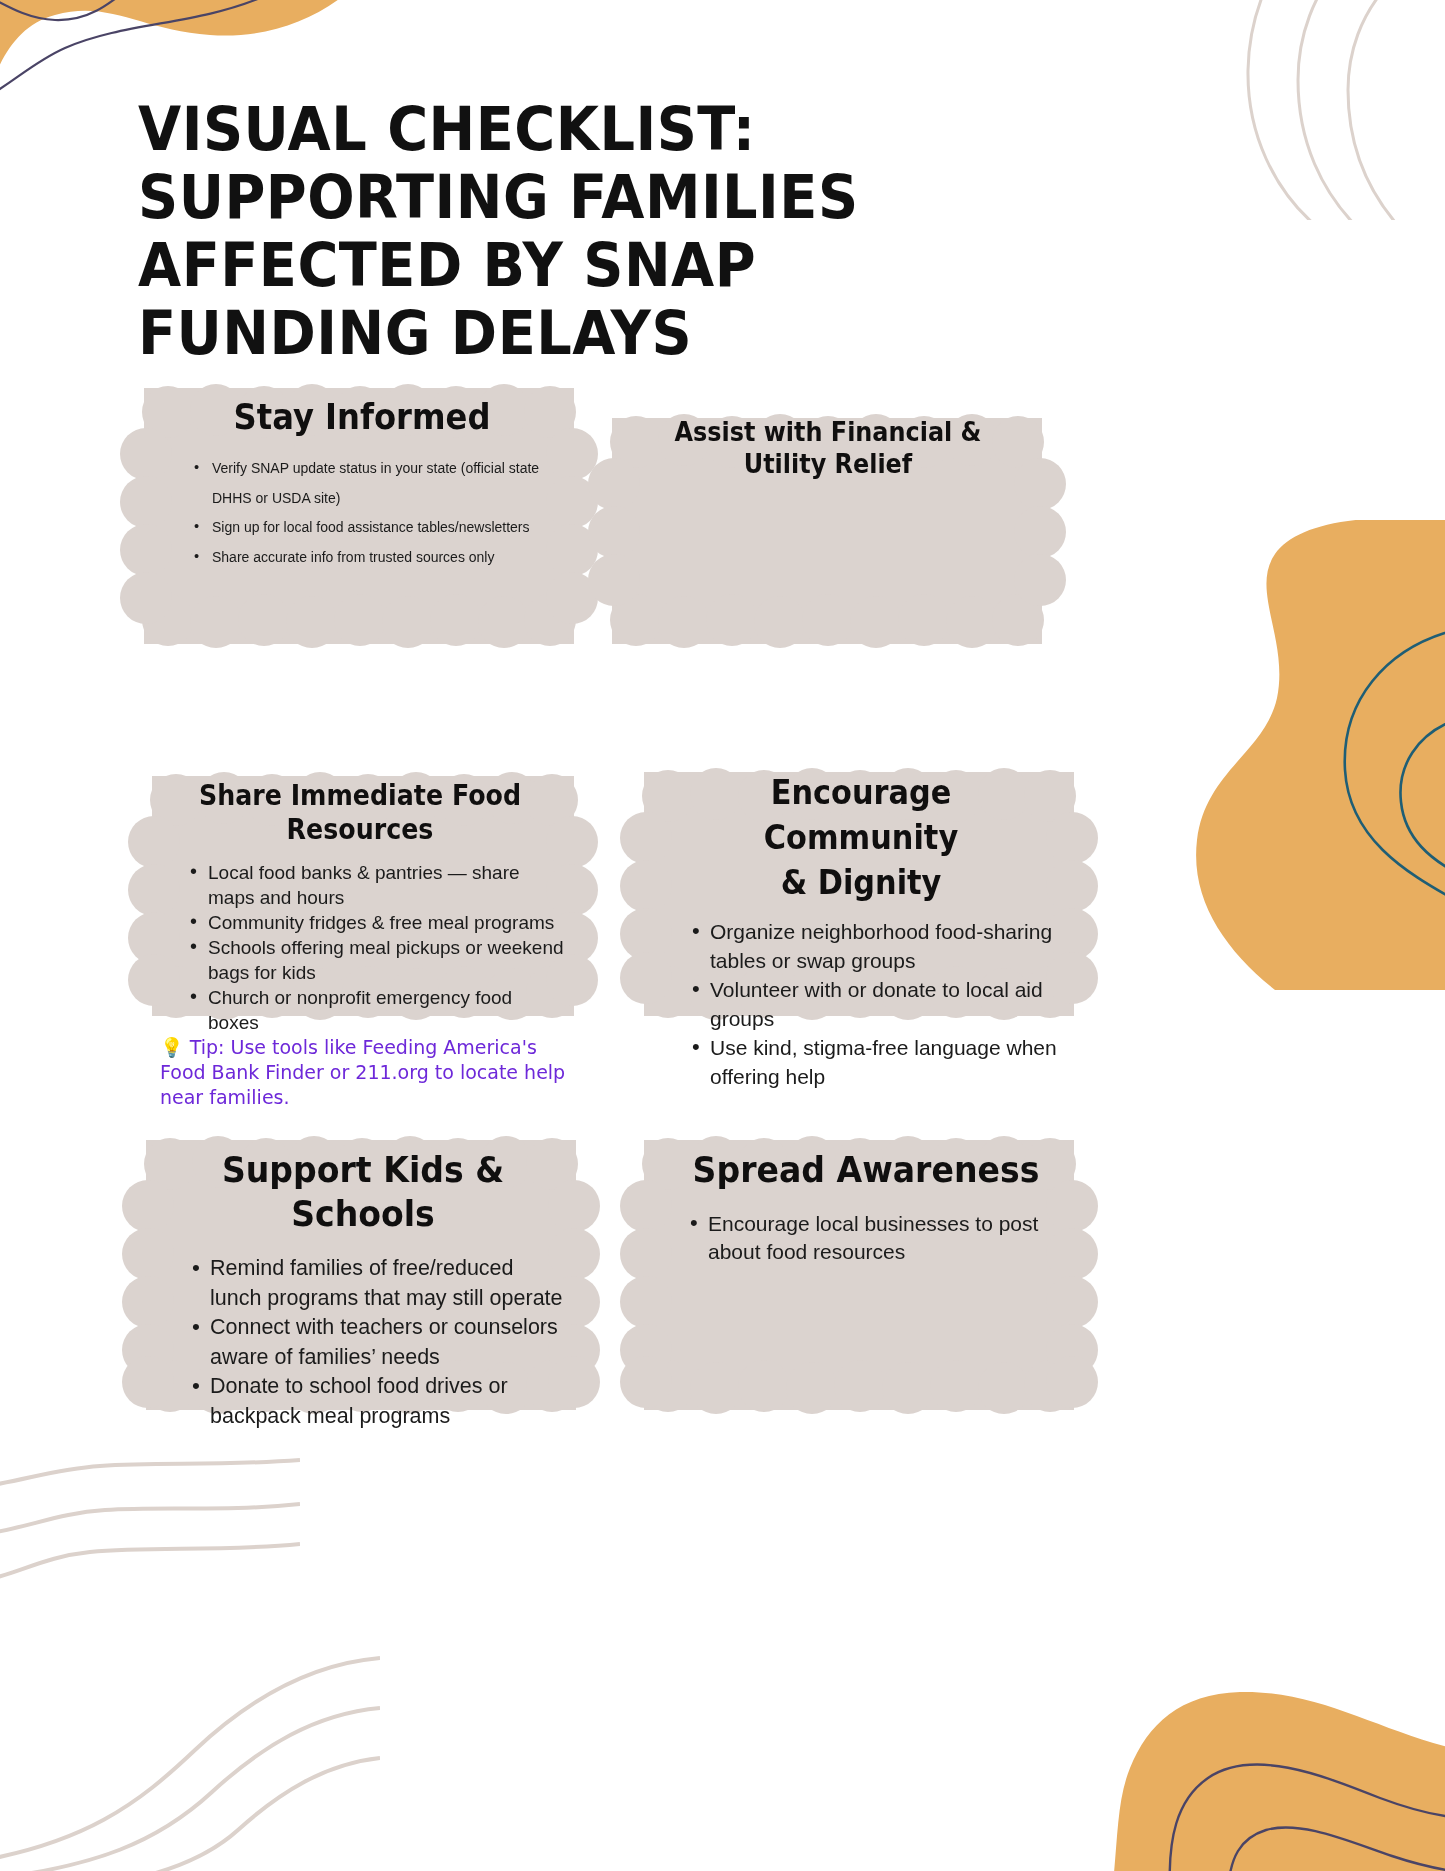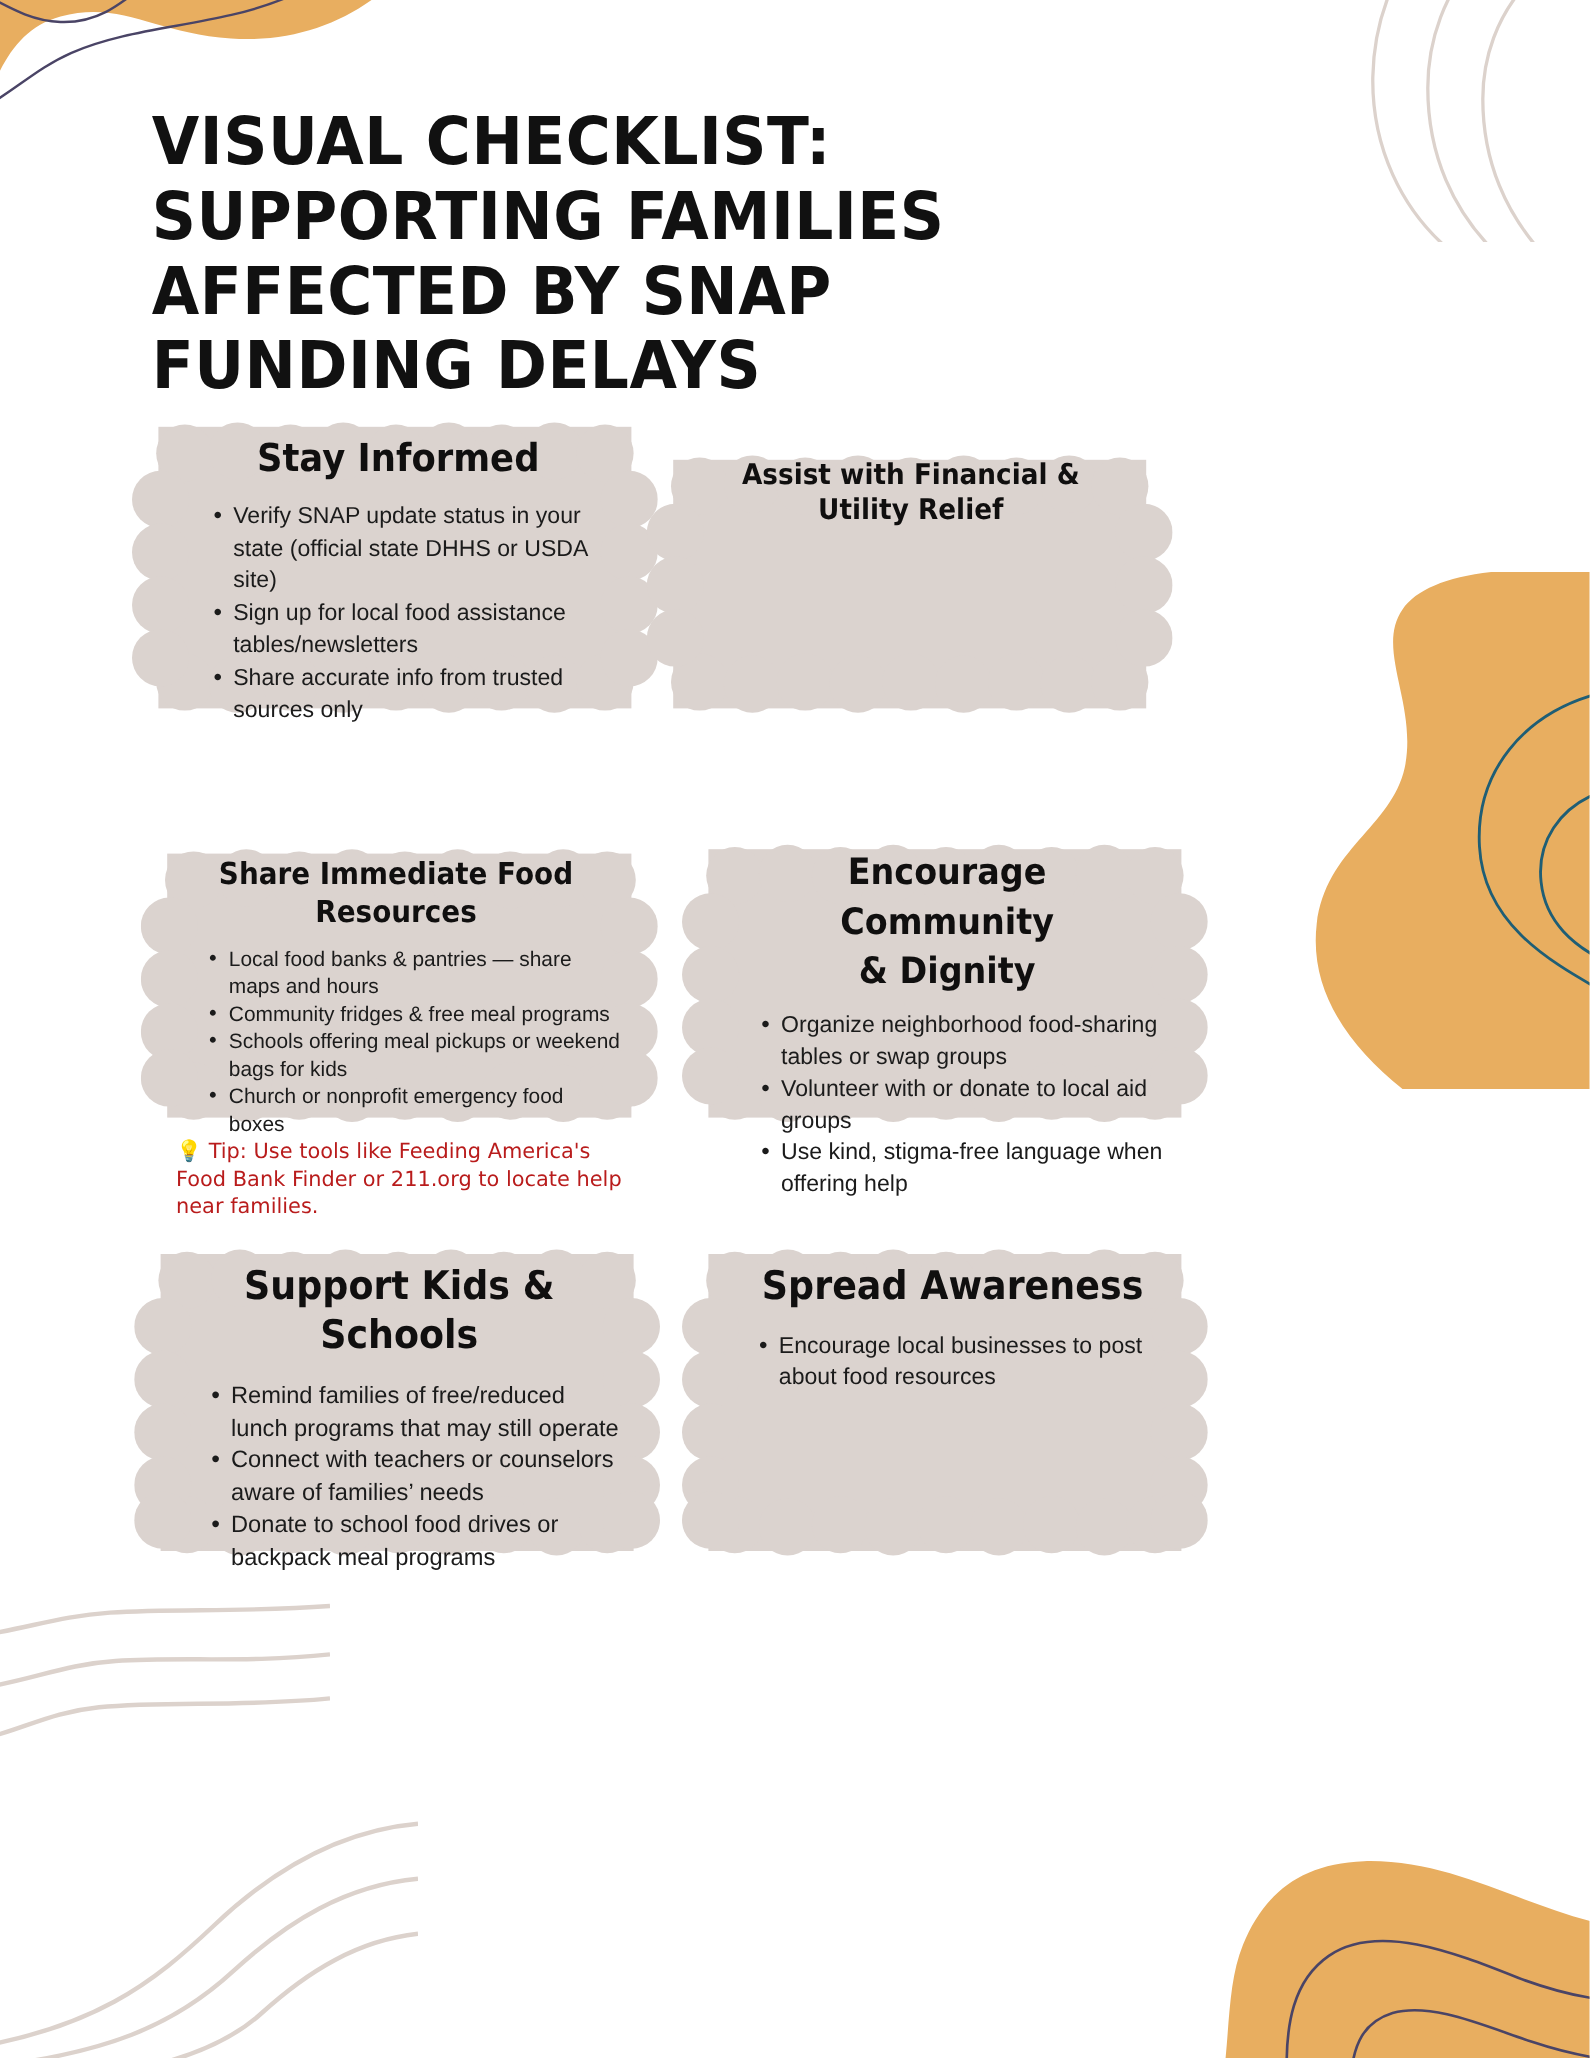--- a/index.html
+++ b/index.html
@@ -69,34 +69,34 @@
   }
   .card li::before{
     content:"\2022";
     position:absolute;
     left:2px;
     top:-1px;
     font-size:1.05em;
     line-height:inherit;
   }
   .tipline{
-    color:#b91c1c;
+    color:#6d28d9;
   }
 
   
   #card-stay-informed   {left:120px; top:364px;  width:478px; height:304px;}
   #card-financial-relief{left:588px; top:394px;  width:478px; height:274px;}
   #card-food-resources  {left:128px; top:752px;  width:470px; height:288px;}
   #card-community       {left:620px; top:748px;  width:478px; height:292px;}
   #card-kids-schools    {left:122px; top:1116px; width:478px; height:318px;}
   #card-spread-awareness{left:620px; top:1116px; width:478px; height:318px;}
 
   #card-stay-informed .inner   {padding:32px 40px 0 46px;}
   #card-stay-informed h2       {font-size:35px;line-height:42px;margin-bottom:16px;}
-  #card-stay-informed ul       {font-size:21px;line-height:29.5px;padding-left:26px;}
+  #card-stay-informed ul       {font-size:14px;line-height:29.5px;padding-left:26px;}
   #card-stay-informed li       {margin-bottom:0px;}
 
   #card-financial-relief .inner{padding:22px 34px 0 36px;}
   #card-financial-relief h2    {font-size:26px;line-height:32px;margin-bottom:30px;}
   #card-financial-relief ul    {font-size:19.5px;line-height:26px;padding-left:22px;text-align:justify;}
   #card-financial-relief li    {margin-bottom:0px;}
 
   #card-food-resources .inner  {padding:26px 30px 0 24px;}
   #card-food-resources h2      {font-size:27.5px;line-height:34px;margin-bottom:14px;}
   #card-food-resources ul      {font-size:19px;line-height:25px;padding-left:36px;}

